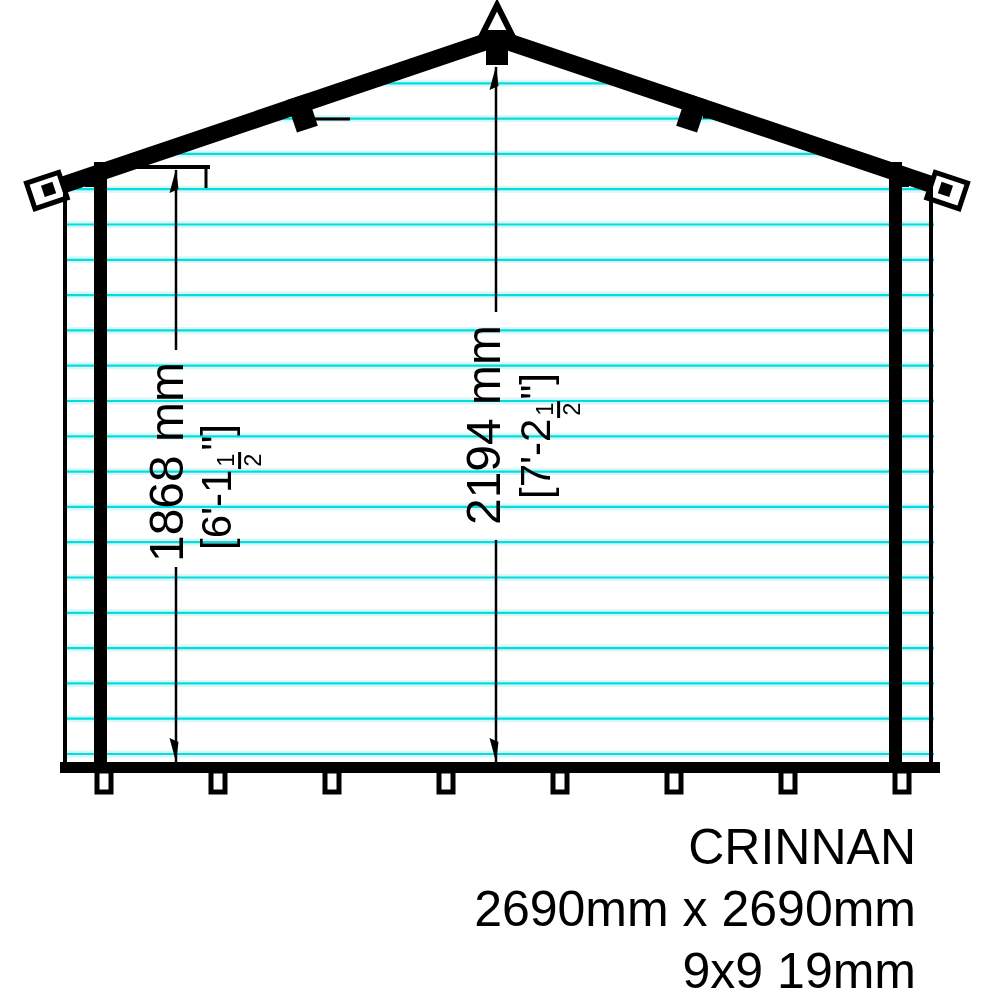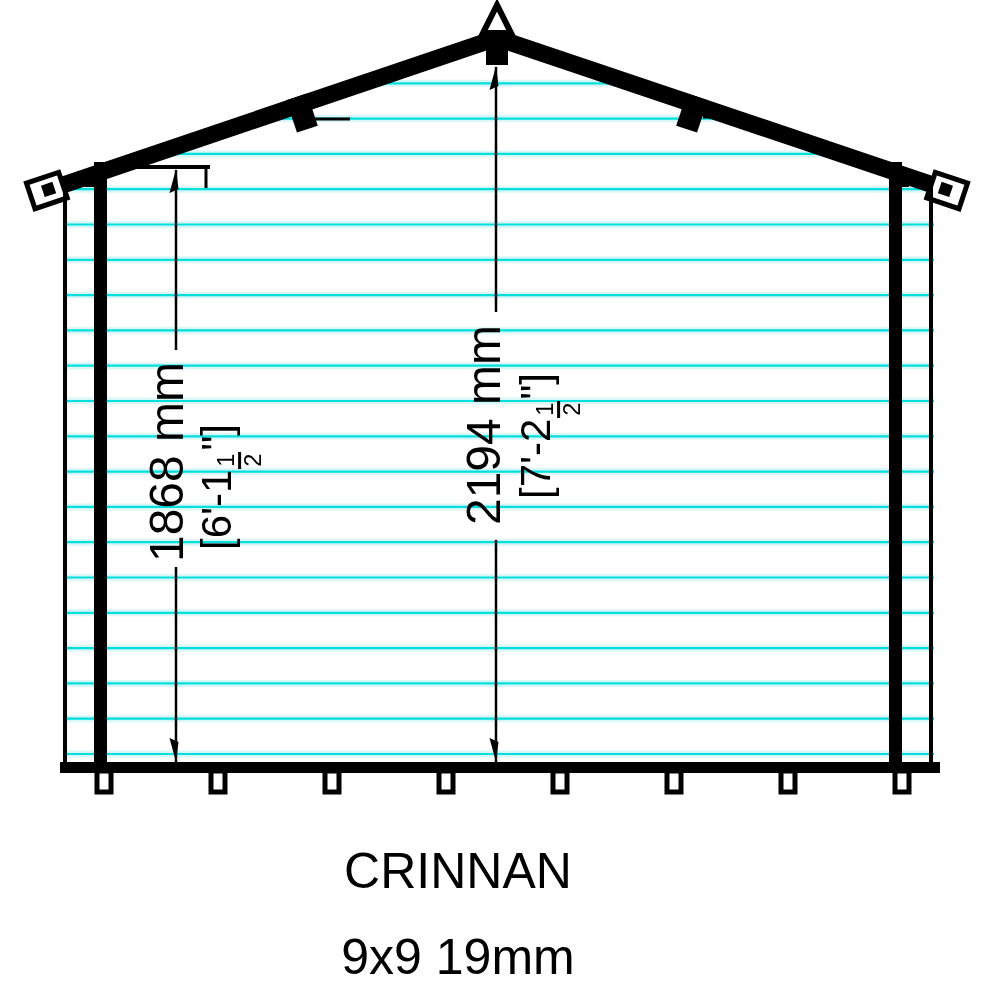--- a/index.html
+++ b/index.html
@@ -18,21 +18,21 @@
   .frac{
     display:inline-flex;flex-direction:column;align-items:center;
     font-size:0.56em;line-height:1.02;vertical-align:-0.12em;padding:0 1px;
   }
   .frac .num{border-bottom:3px solid #000;padding:0 2px;}
   .frac .den{padding:0 2px;}
   .title-block{
     position:absolute;left:0;top:816px;width:1000px;text-align:center;
     font-size:50px;line-height:62px;
   }
-  .title-line{width:916px;text-align:center;margin-top:24px;}
+  .title-line{width:916px;text-align:right;}
 </style>
 </head>
 <body>
 
 <div class="stage">
 
   <svg viewBox="0 0 1000 1000" width="1000" height="1000">
     <defs>
       <clipPath id="wallclip">
         <polygon points="497,44 58,194 58,766 938,766 938,194"></polygon>
@@ -155,16 +155,17 @@
 
   <div class="dim-text dim-metric" style="left:483px;top:425px;">2194 mm</div>
 
   <div class="dim-text dim-imperial" style="left:548px;top:436px;"><span>[7'-2</span><span class="frac">
         <span class="num">1</span>
         <span class="den">2</span>
       </span><span>"]</span></div>
 
   <div class="title-block">
     <div class="title-line">CRINNAN</div>
+    <div class="title-line">2690mm x 2690mm</div>
     <div class="title-line">9x9 19mm</div>
   </div>
 
 </div>
 
 </body></html>

